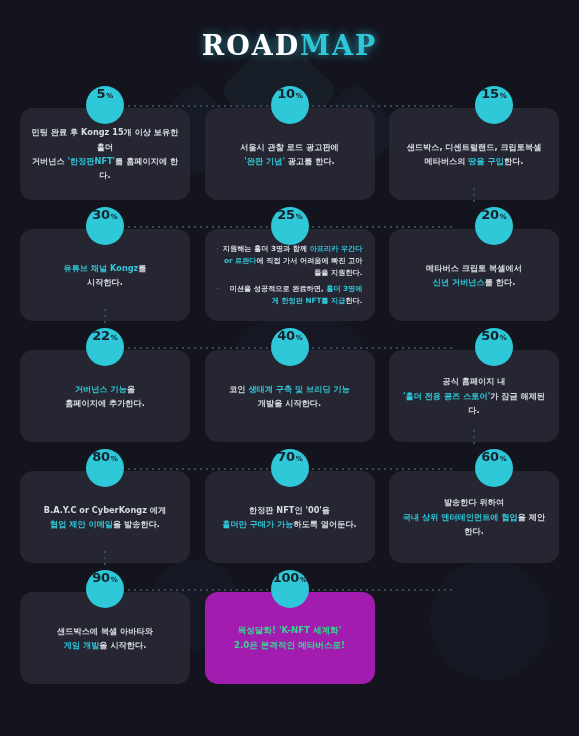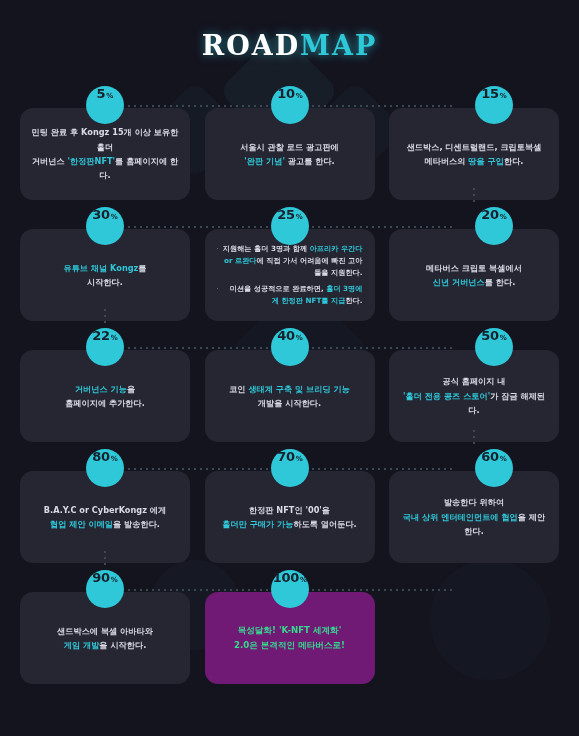--- a/index.html
+++ b/index.html
@@ -34,21 +34,21 @@
   .row{position:relative;height:121px;}
 
   .cards{position:absolute;left:20px;top:22px;width:539px;
          display:flex;justify-content:space-between;}
   .card{
     width:170px;height:92px;border-radius:13px;
     background:#262633;
     display:flex;align-items:center;justify-content:center;
     text-align:center;padding:0 10px;box-sizing:border-box;
   }
-  .card.final{background:#701a75;}
+  .card.final{background:#a21caf;}
   .card.bullets{align-items:center;text-align:left;padding:0 12px;}
   .card-text{font-size:8.2px;line-height:1.75;color:#d8dbe4;font-weight:bold;}
   .hl{color:#2ec8d8;}
   .card.final .card-text{color:#37d98f;font-size:8.6px;}
   .bullet{display:flex;margin:3px 0;}
   .bullet .dot{color:#9aa2b4;font-size:7px;margin-right:4px;line-height:1.9;}
   .bullet .btxt{font-size:7.2px;line-height:1.72;color:#d8dbe4;font-weight:bold;text-align:right;}
 
   
   .badges{position:absolute;left:0;top:0;width:579px;height:44px;}

